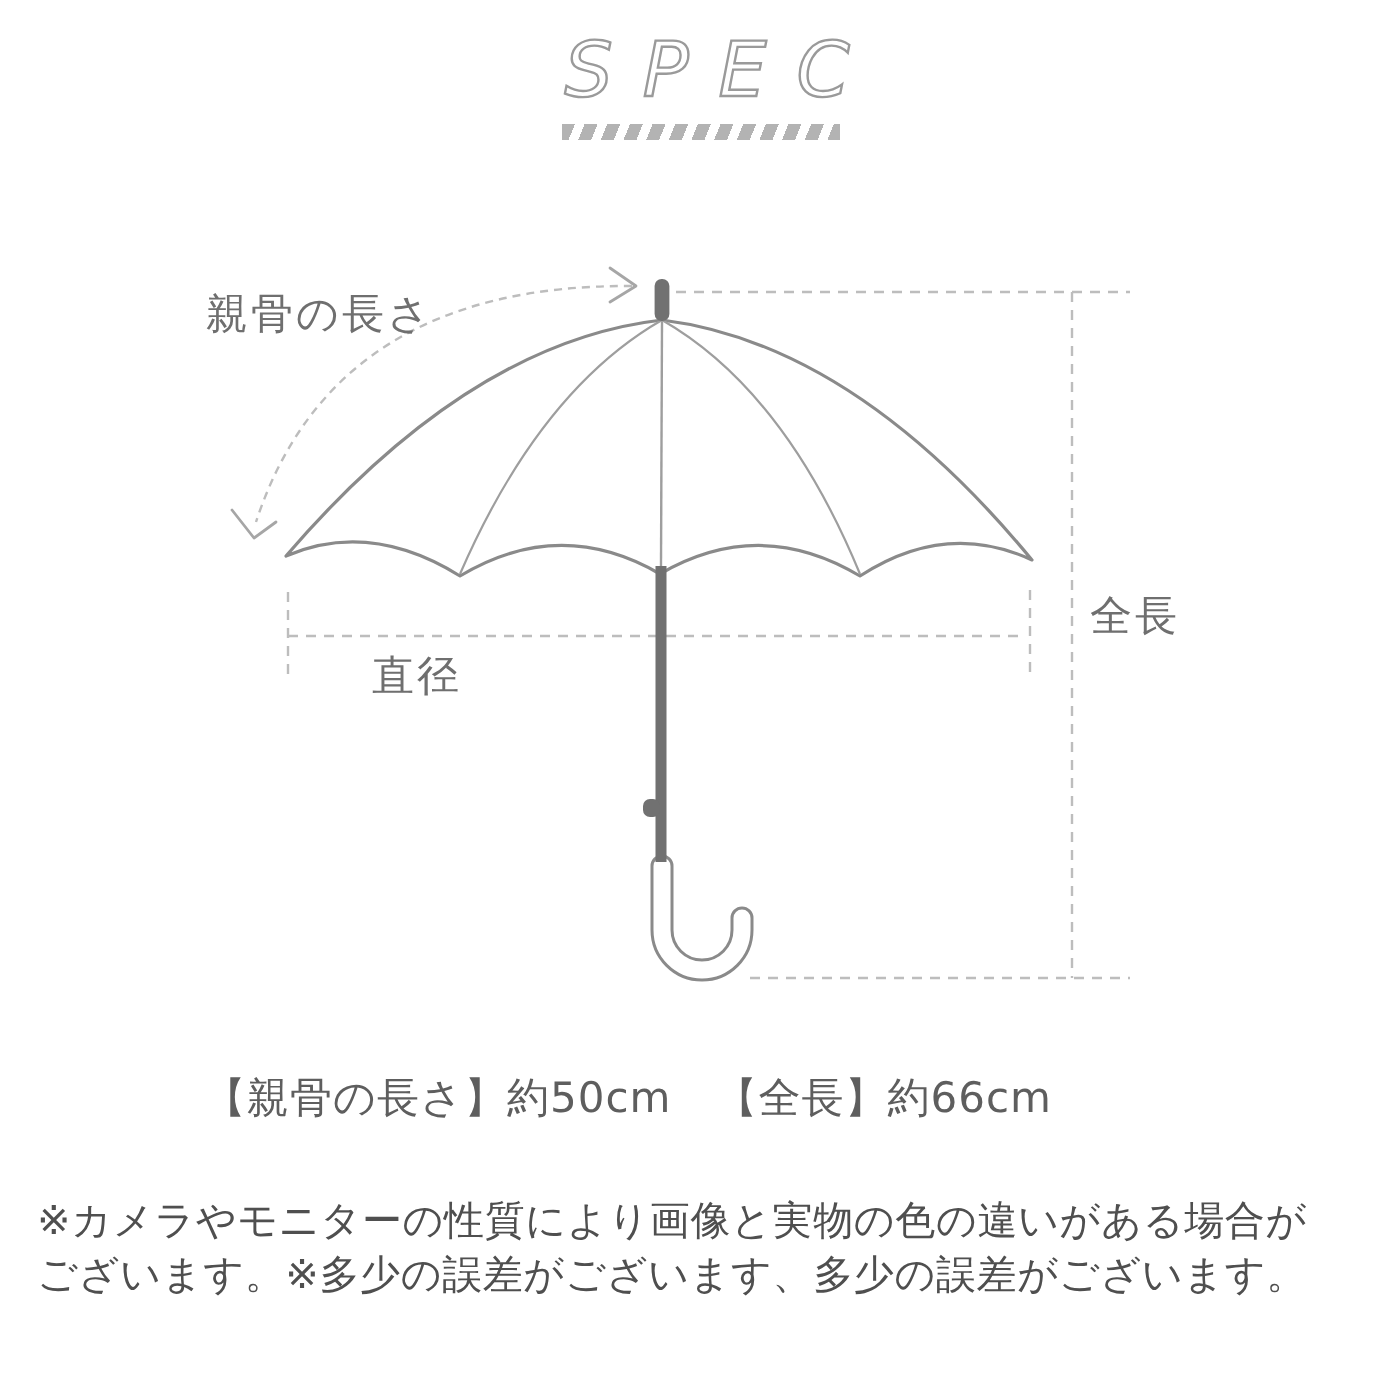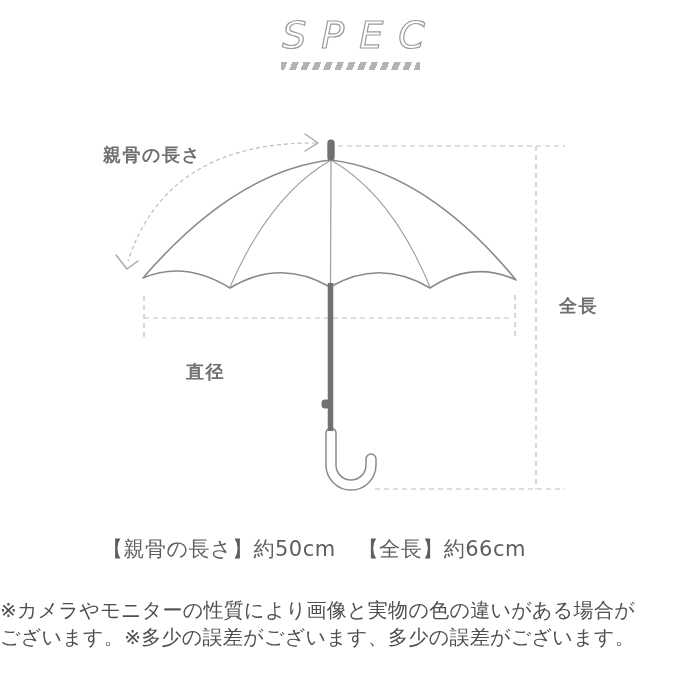--- a/index.html
+++ b/index.html
@@ -29,34 +29,34 @@
   .centerpole{fill:none;stroke:var(--rib-gray,#9e9e9e);stroke-width:1.2;}
   .shaft{stroke:var(--dark-gray,#717171);stroke-width:5.5;}
   .ferrule,.nub{fill:var(--dark-gray,#717171);}
   .handle-outline{fill:none;stroke:var(--line-gray,#8a8a8a);stroke-width:11.5;stroke-linecap:round;stroke-linejoin:round;}
   .handle-fill{fill:none;stroke:#fff;stroke-width:8.5;stroke-linecap:round;stroke-linejoin:round;}
   .dash{fill:none;stroke:var(--dashed-gray,#bdbdbd);stroke-width:1.2;stroke-dasharray:5 4;}
   .arrow-curve{fill:none;stroke:var(--dashed-gray,#bdbdbd);stroke-width:1.2;stroke-dasharray:4 3;}
   .arrowhead{fill:none;stroke:var(--arrow-gray,#a6a6a6);stroke-width:1.4;stroke-linecap:round;stroke-linejoin:round;}
   
   .diagram-label{
-    position:absolute;font-size:18px;color:var(--label-gray,#6f6f6f);
-    letter-spacing:1.5px;white-space:nowrap;font-weight:bold;
+    position:absolute;font-size:21px;color:var(--label-gray,#6f6f6f);
+    letter-spacing:1.5px;white-space:nowrap;
   }
   .rib-label{left:103px;top:143px;}
-  .dia-label{left:186px;top:324px;margin-top:36px;}
-  .len-label{left:559px;top:294px;}
+  .dia-label{left:186px;top:324px;}
+  .len-label{left:545px;top:294px;}
   
   .spec-line{
     position:absolute;top:535px;left:0;width:628px;
     display:flex;justify-content:center;gap:22px;
     font-size:21px;color:var(--spec-text,#5e5e5e);letter-spacing:.5px;white-space:nowrap;
   }
   .disclaimer{
-    position:absolute;top:597px;left:0;width:672px;text-align:left;
+    position:absolute;top:597px;left:0;width:672px;text-align:center;
     font-size:20px;line-height:26.5px;color:var(--disclaimer-text,#4f4f4f);letter-spacing:.3px;
   }
   .disclaimer span{display:block;}
 </style>
 </head>
 <body>
 
 <div class="page">
 
   <div class="spec-title">SPEC</div>

